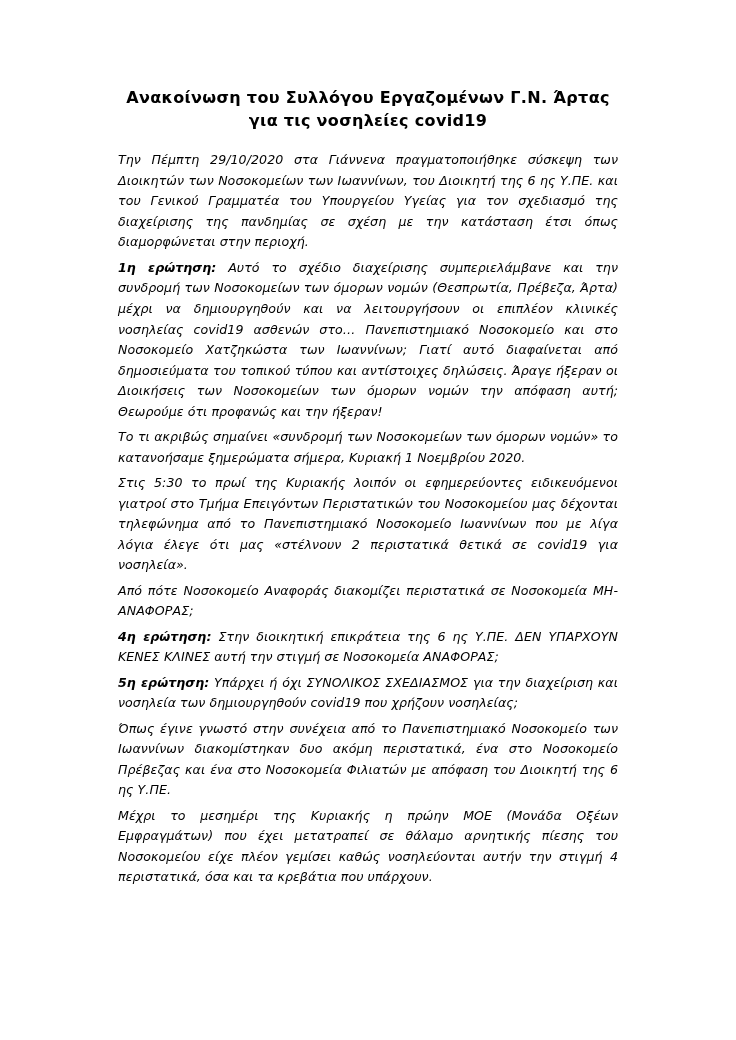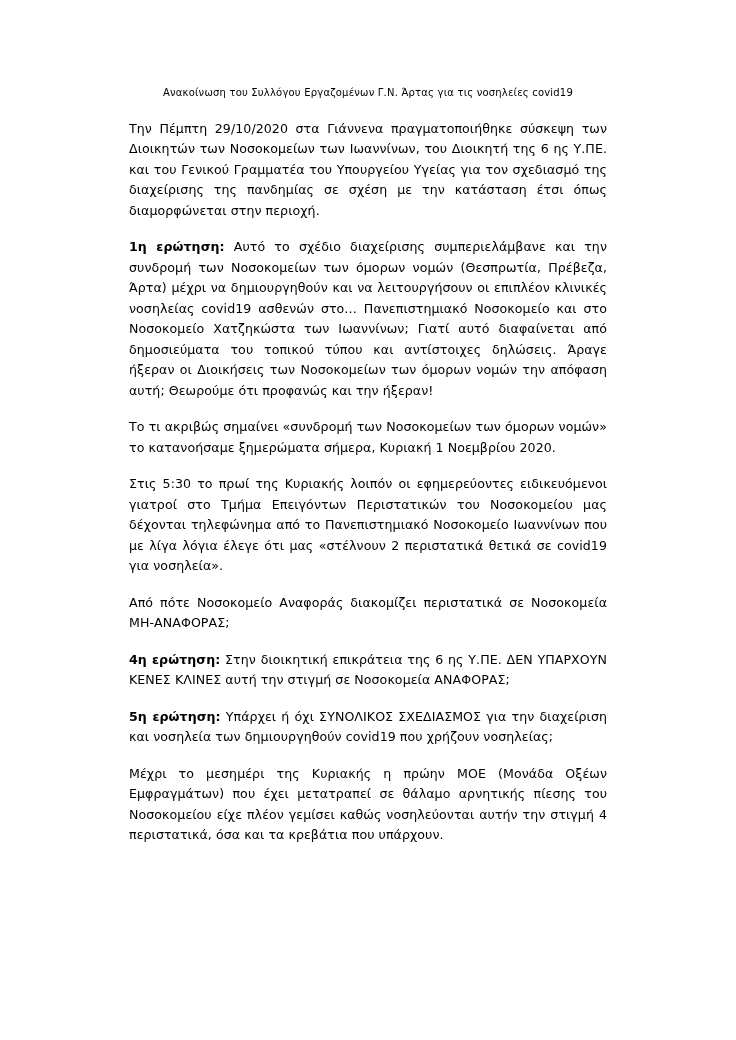--- a/index.html
+++ b/index.html
@@ -15,34 +15,35 @@
     overflow: hidden;
   }
   .page {
     box-sizing: border-box;
     width: 736px;
     height: 1040px;
     padding: 86px 113px 0 113px;
     background: #ffffff;
   }
   .doc-title {
-    font-size: 10px;
-    font-weight: normal;
+    font-size: 16px;
+    font-weight: bold;
     text-align: center;
     line-height: 1.45;
     margin: 0 0 18px 0;
     letter-spacing: 0.02em;
   }
   .para {
     font-size: 12.6px;
     line-height: 1.63;
     text-align: justify;
     text-justify: inter-word;
-    margin: 16px;
+    margin: 5px;
     letter-spacing: 0.005em;
+    font-style: italic;
   }
   .para + .para {
     margin-top: 0;
   }
   .block-gap {
     margin-top: 17px;
   }
   .q-label {
     font-weight: bold;
   }
@@ -69,15 +70,16 @@
   <p class="para tight">Από πότε Νοσοκομείο Αναφοράς διακομίζει περιστατικά σε Νοσοκομεία ΜΗ-ΑΝΑΦΟΡΑΣ;</p>
 
   <p class="para block-gap">
     <span class="q-label">4η ερώτηση:</span><span> Στην διοικητική επικράτεια της 6 ης Υ.ΠΕ. ΔΕΝ ΥΠΑΡΧΟΥΝ ΚΕΝΕΣ ΚΛΙΝΕΣ αυτή την στιγμή σε Νοσοκομεία ΑΝΑΦΟΡΑΣ;</span>
   </p>
 
   <p class="para block-gap">
     <span class="q-label">5η ερώτηση:</span><span> Υπάρχει ή όχι ΣΥΝΟΛΙΚΟΣ ΣΧΕΔΙΑΣΜΟΣ για την διαχείριση και νοσηλεία των δημιουργηθούν covid19 που χρήζουν νοσηλείας;</span>
   </p>
 
+  <p class="para tight">Όπως έγινε γνωστό στην συνέχεια από το Πανεπιστημιακό Νοσοκομείο των Ιωαννίνων διακομίστηκαν δυο ακόμη περιστατικά, ένα στο Νοσοκομείο Πρέβεζας και ένα στο Νοσοκομεία Φιλιατών με απόφαση του Διοικητή της 6 ης Υ.ΠΕ.</p>
   <p class="para tight"> Μέχρι το μεσημέρι της Κυριακής η πρώην ΜΟΕ (Μονάδα Οξέων Εμφραγμάτων) που έχει μετατραπεί σε θάλαμο αρνητικής πίεσης του Νοσοκομείου είχε πλέον γεμίσει καθώς νοσηλεύονται αυτήν την στιγμή 4 περιστατικά, όσα και τα κρεβάτια που υπάρχουν.</p>
 
 </div>
 
 </body></html>

